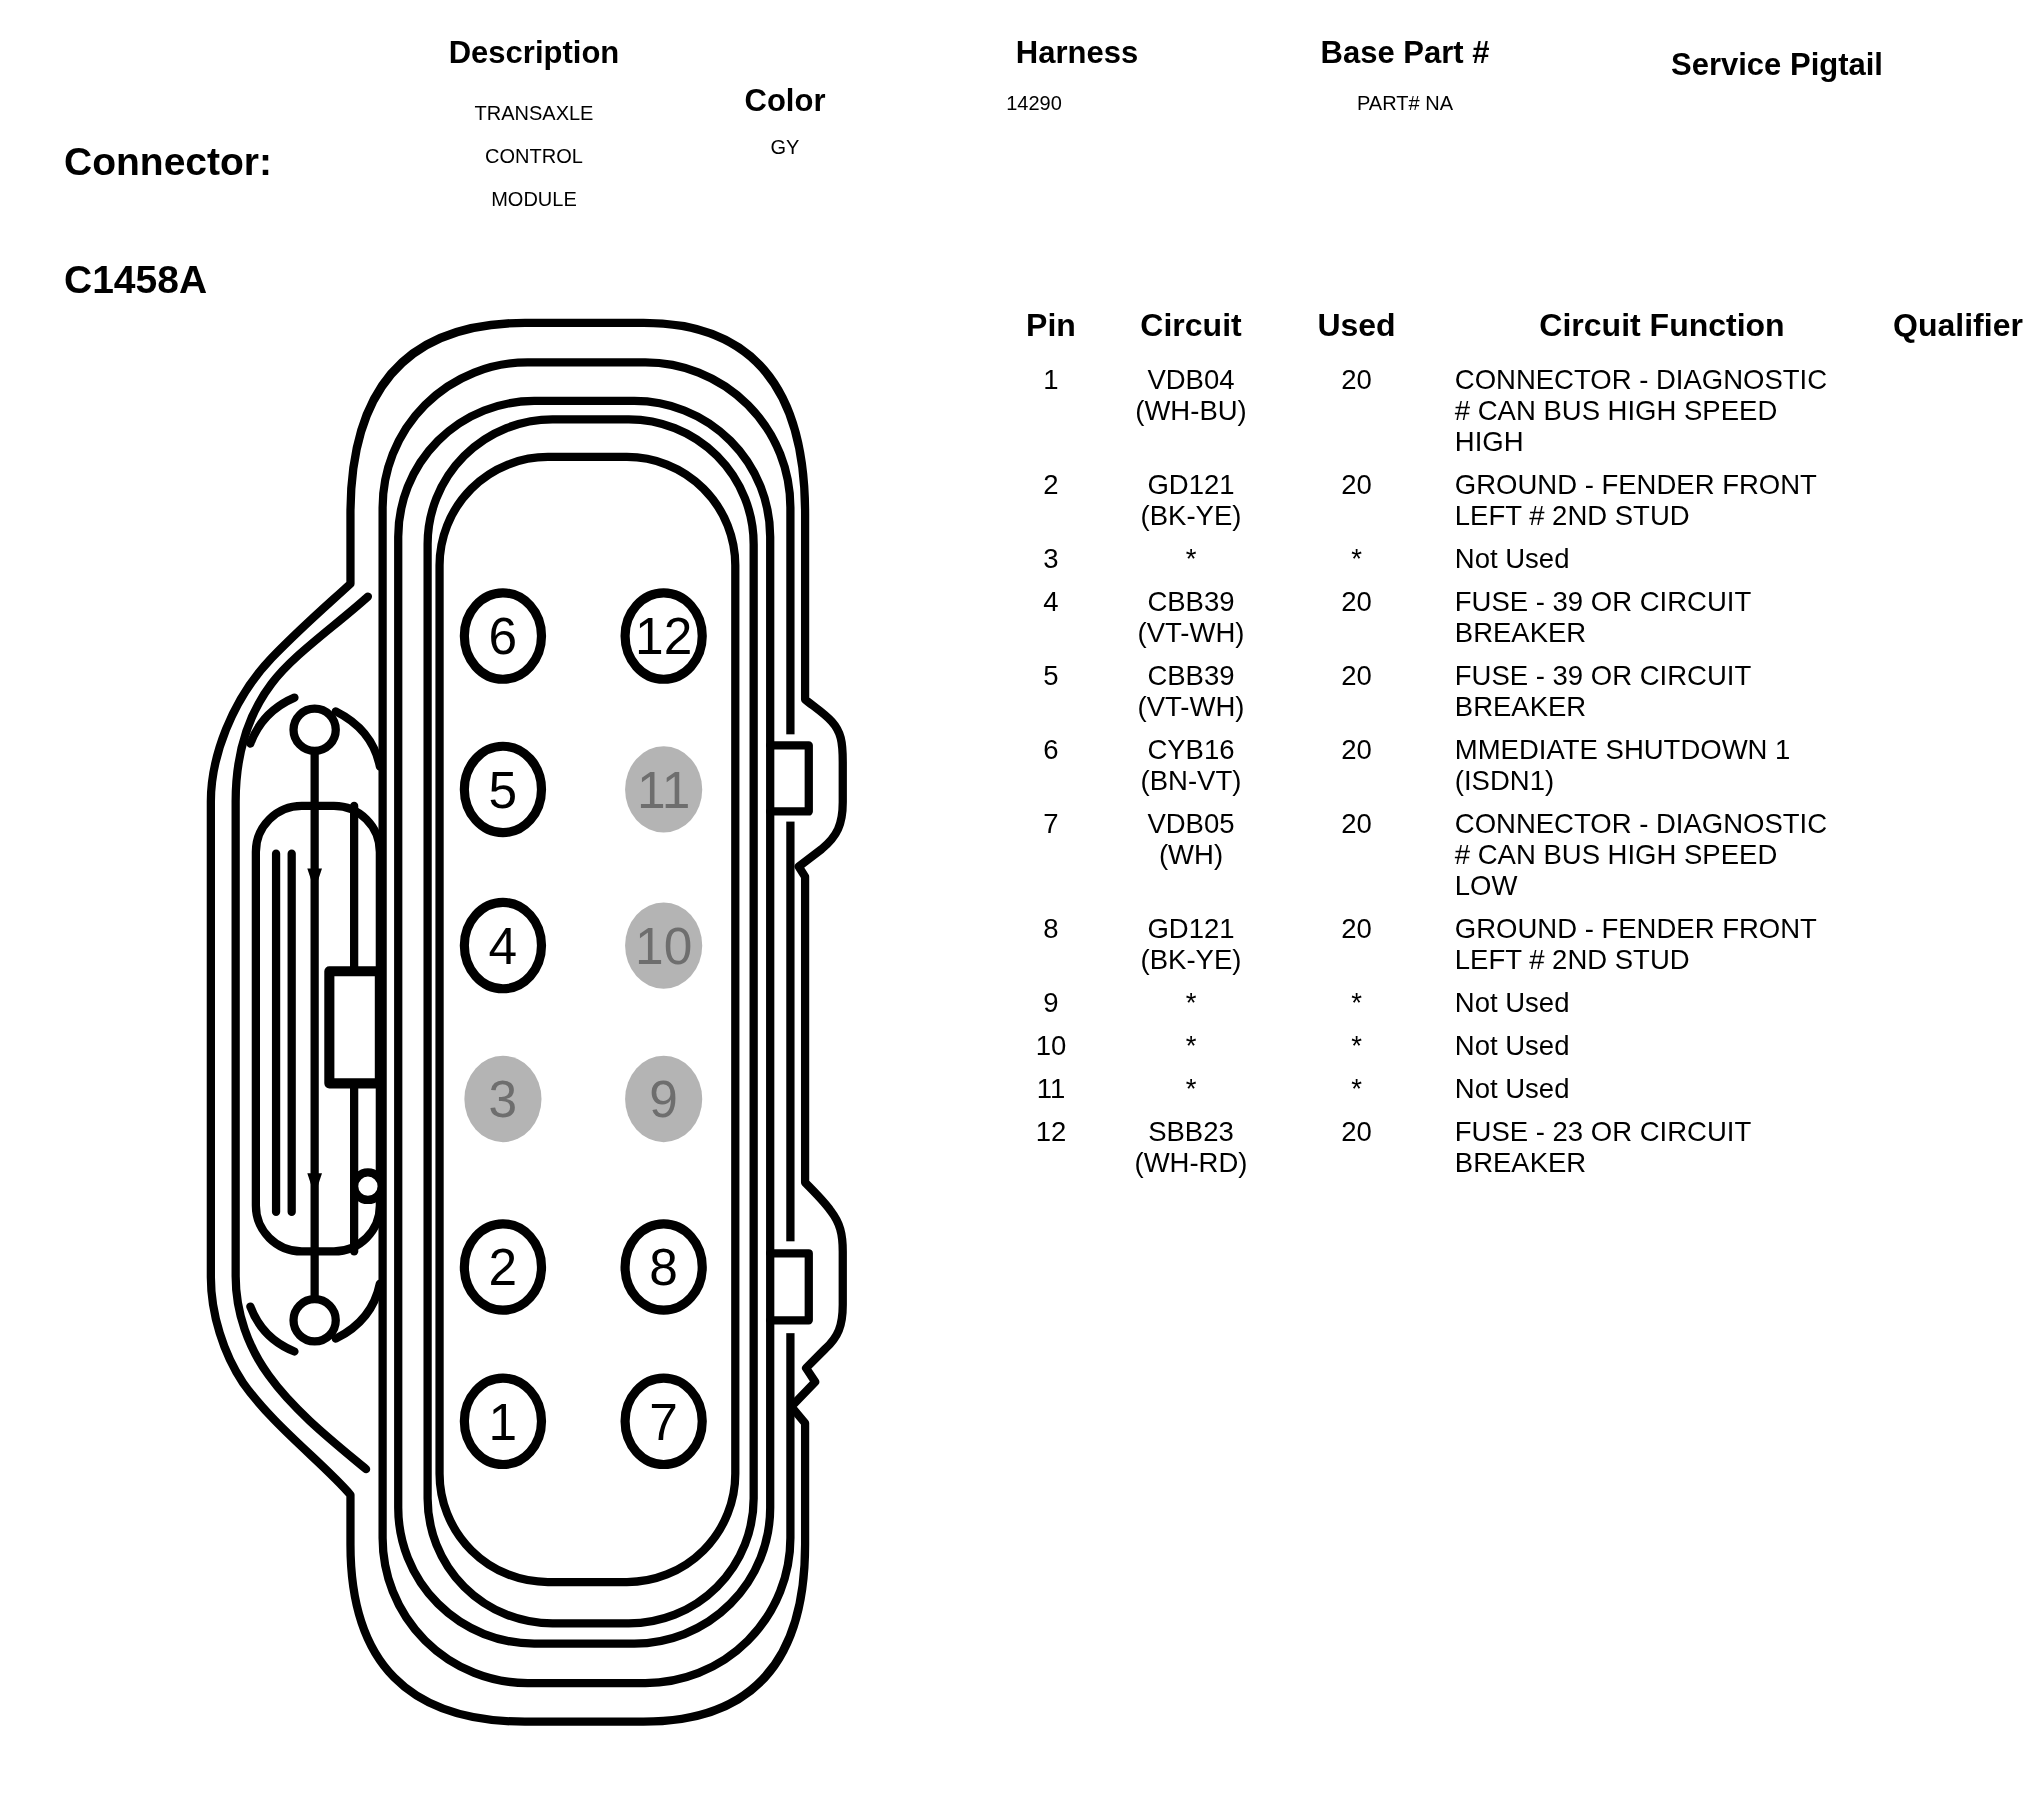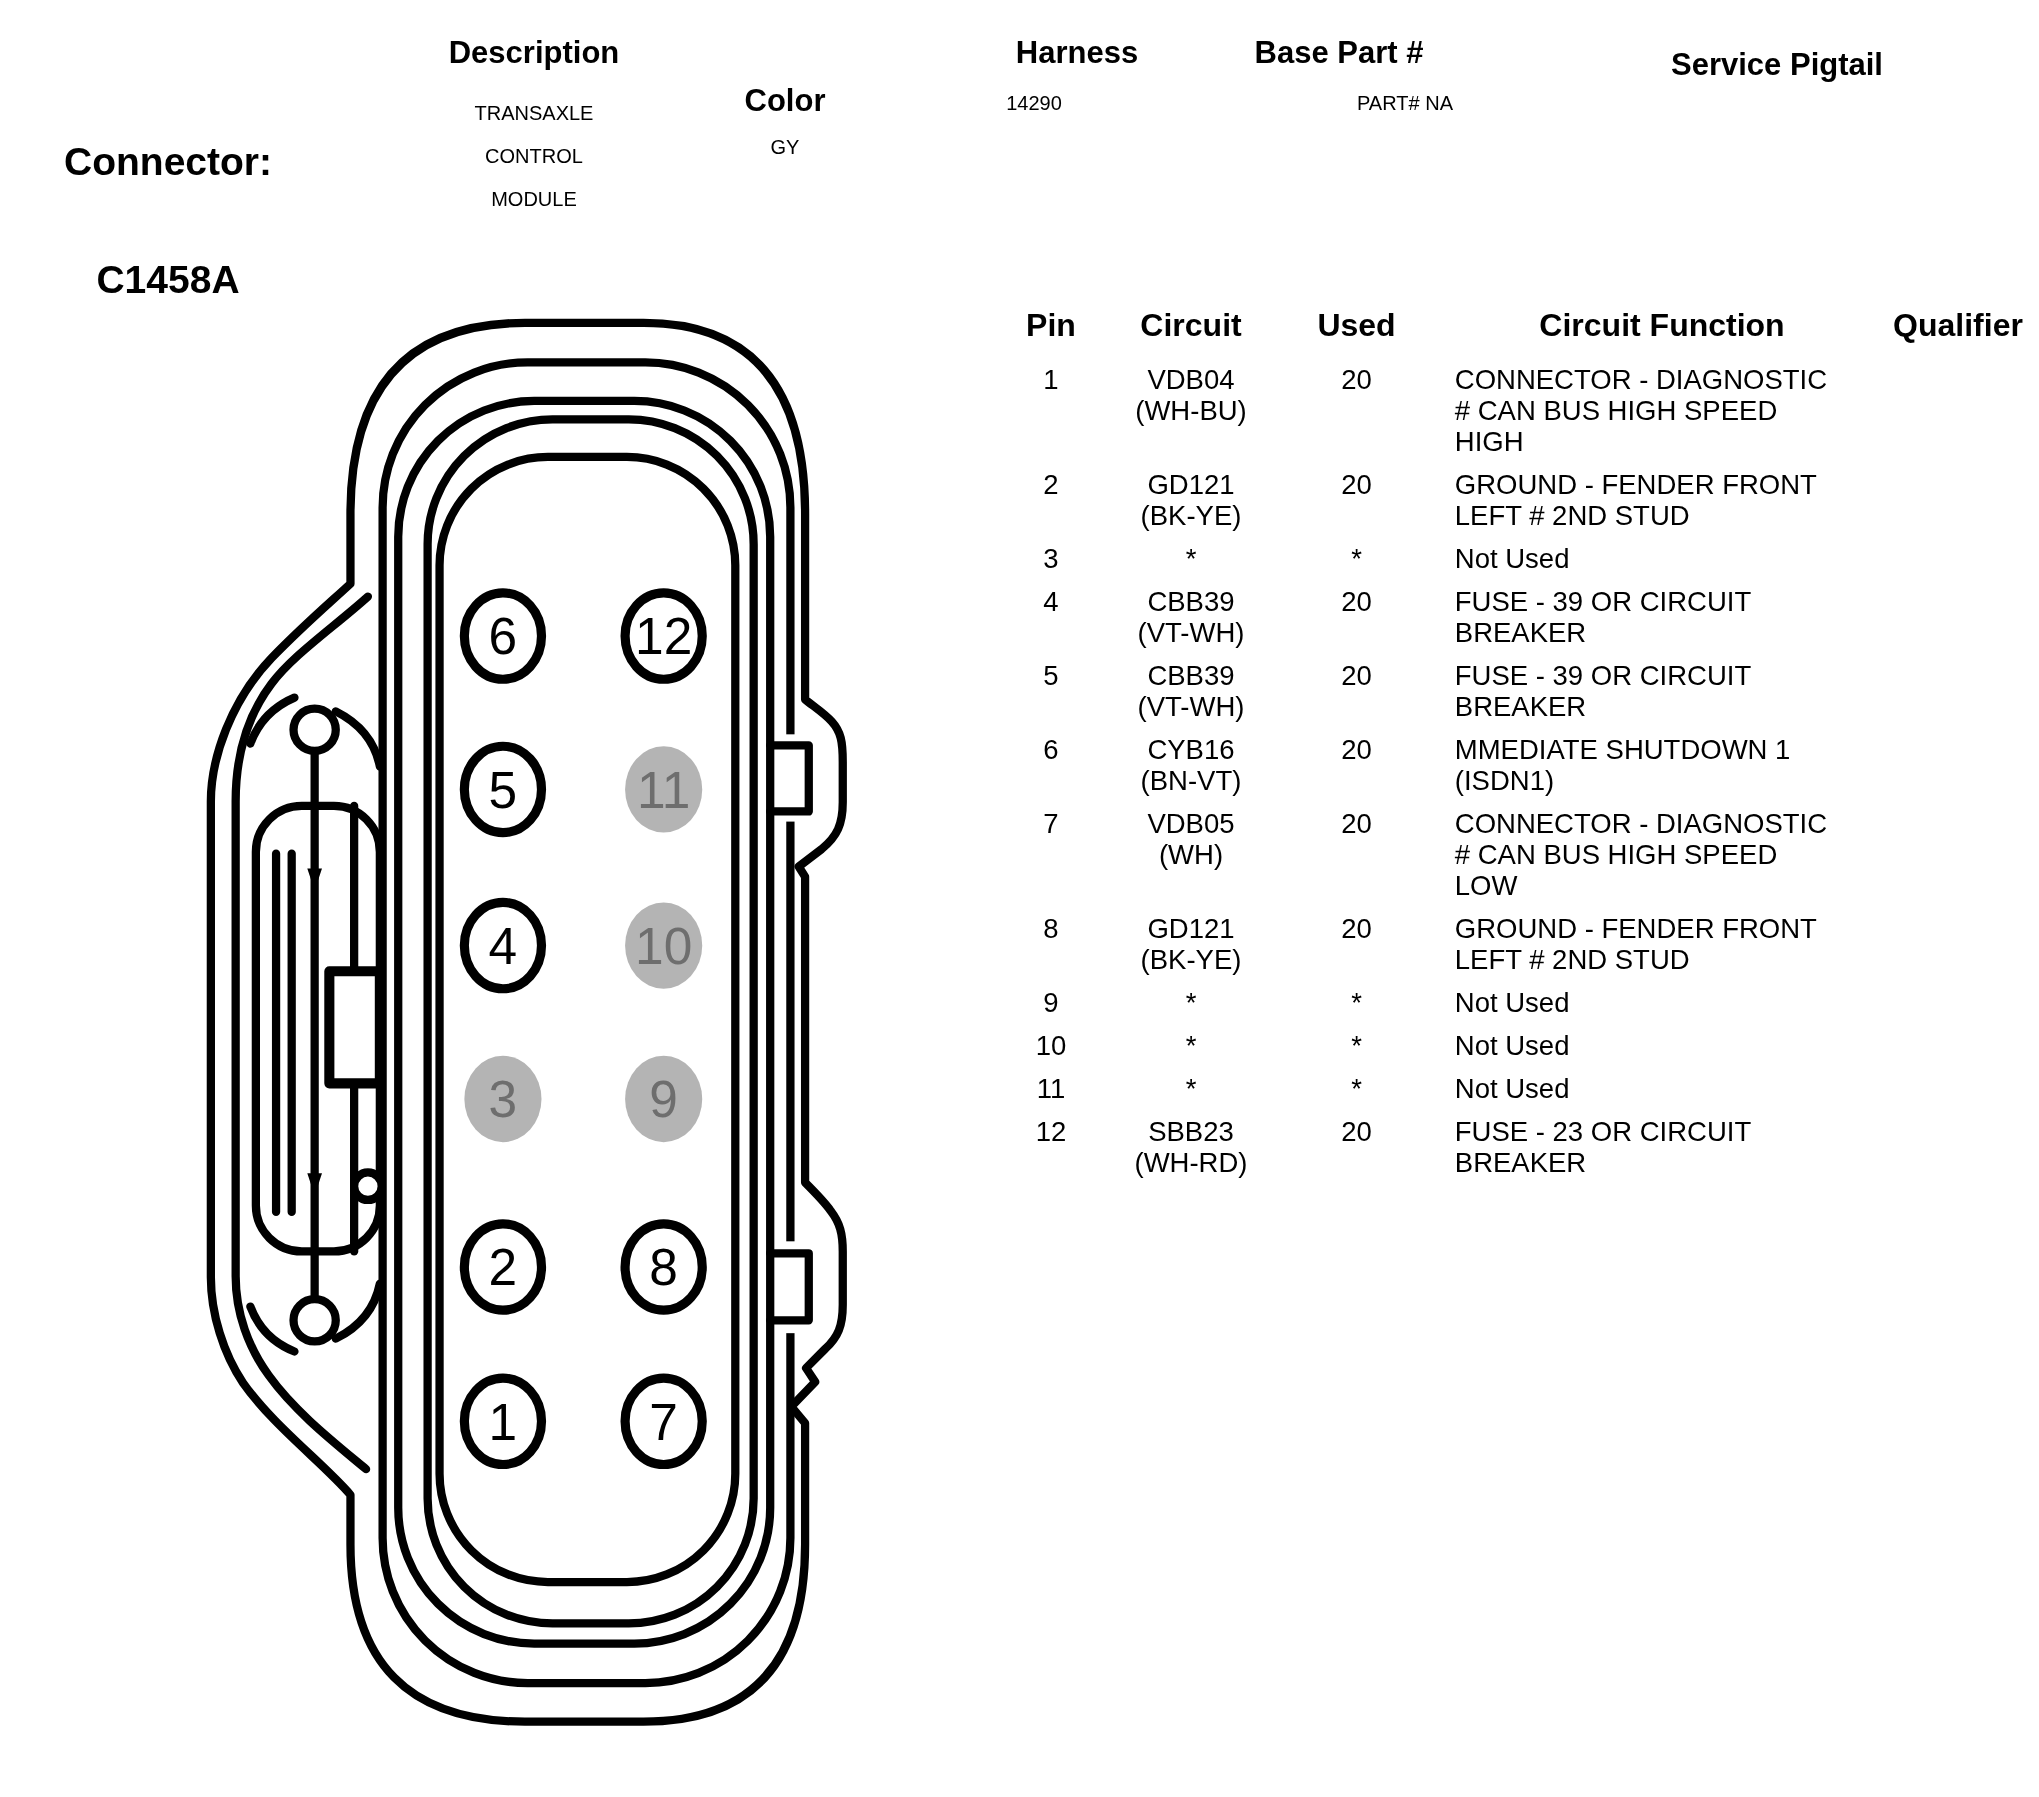--- a/index.html
+++ b/index.html
@@ -1,19 +1,19 @@
 <!DOCTYPE html>
 <html style="font-size:14.7px"><head>
 <meta charset="utf-8">
 <style>
   html,body{margin:0;padding:0;background:#fff;}
   .page{position:relative;width:2040px;height:1797px;background:#ffffff;overflow:hidden;
         font-family:"Liberation Sans", sans-serif;color:#000;}
   
-  .hdr{position:absolute;white-space:pre-line;text-align:center;}
+  .hdr{position:absolute;white-space:pre-line;}
   .hdr.center{transform:translateX(-50%);text-align:center;}
   .lbl{font-weight:bold;font-size:31px;}
   .val{font-size:20px;}
   .conn-title{font-weight:bold;font-size:39px;line-height:59px;}
   
   .ptable{position:absolute;left:996px;top:307px;width:969px;}
   .thead,.trow{display:grid;grid-template-columns:110px 138px 161px 418px 142px;column-gap:16px;}
   .thead{font-weight:bold;font-size:32px;margin-bottom:20px;}
   .thead span{text-align:center;}
   .trow{font-size:27.5px;line-height:31px;margin-bottom:12px;}
@@ -39,21 +39,21 @@
   <div class="hdr center val" style="left:534px;top:92px;line-height:43px;">TRANSAXLE
 CONTROL
 MODULE</div>
 
   <div class="hdr center lbl" style="left:785px;top:83px;">Color</div>
   <div class="hdr center val" style="left:785px;top:136px;">GY</div>
 
   <div class="hdr center lbl" style="left:1034px;top:35px;margin-left:43px;">Harness</div>
   <div class="hdr center val" style="left:1034px;top:92px;">14290</div>
 
-  <div class="hdr center lbl" style="left:1339px;top:35px;">Base Part #</div>
+  <div class="hdr center lbl" style="left:1405px;top:35px;">Base Part #</div>
   <div class="hdr center val" style="left:1405px;top:92px;">PART# NA</div>
 
   <div class="hdr center lbl" style="left:1777px;top:35px;margin-top:12px;">Service Pigtail</div>
   <div class="hdr center val" style="left:1777px;top:92px;"></div>
 
   <svg class="diagram" width="735" height="1543" viewBox="140 240 800 1680" xmlns="http://www.w3.org/2000/svg">
     <g stroke="#000" stroke-width="9" fill="none" stroke-linejoin="round" stroke-linecap="round">
 
       <path d="
         M 381 560

